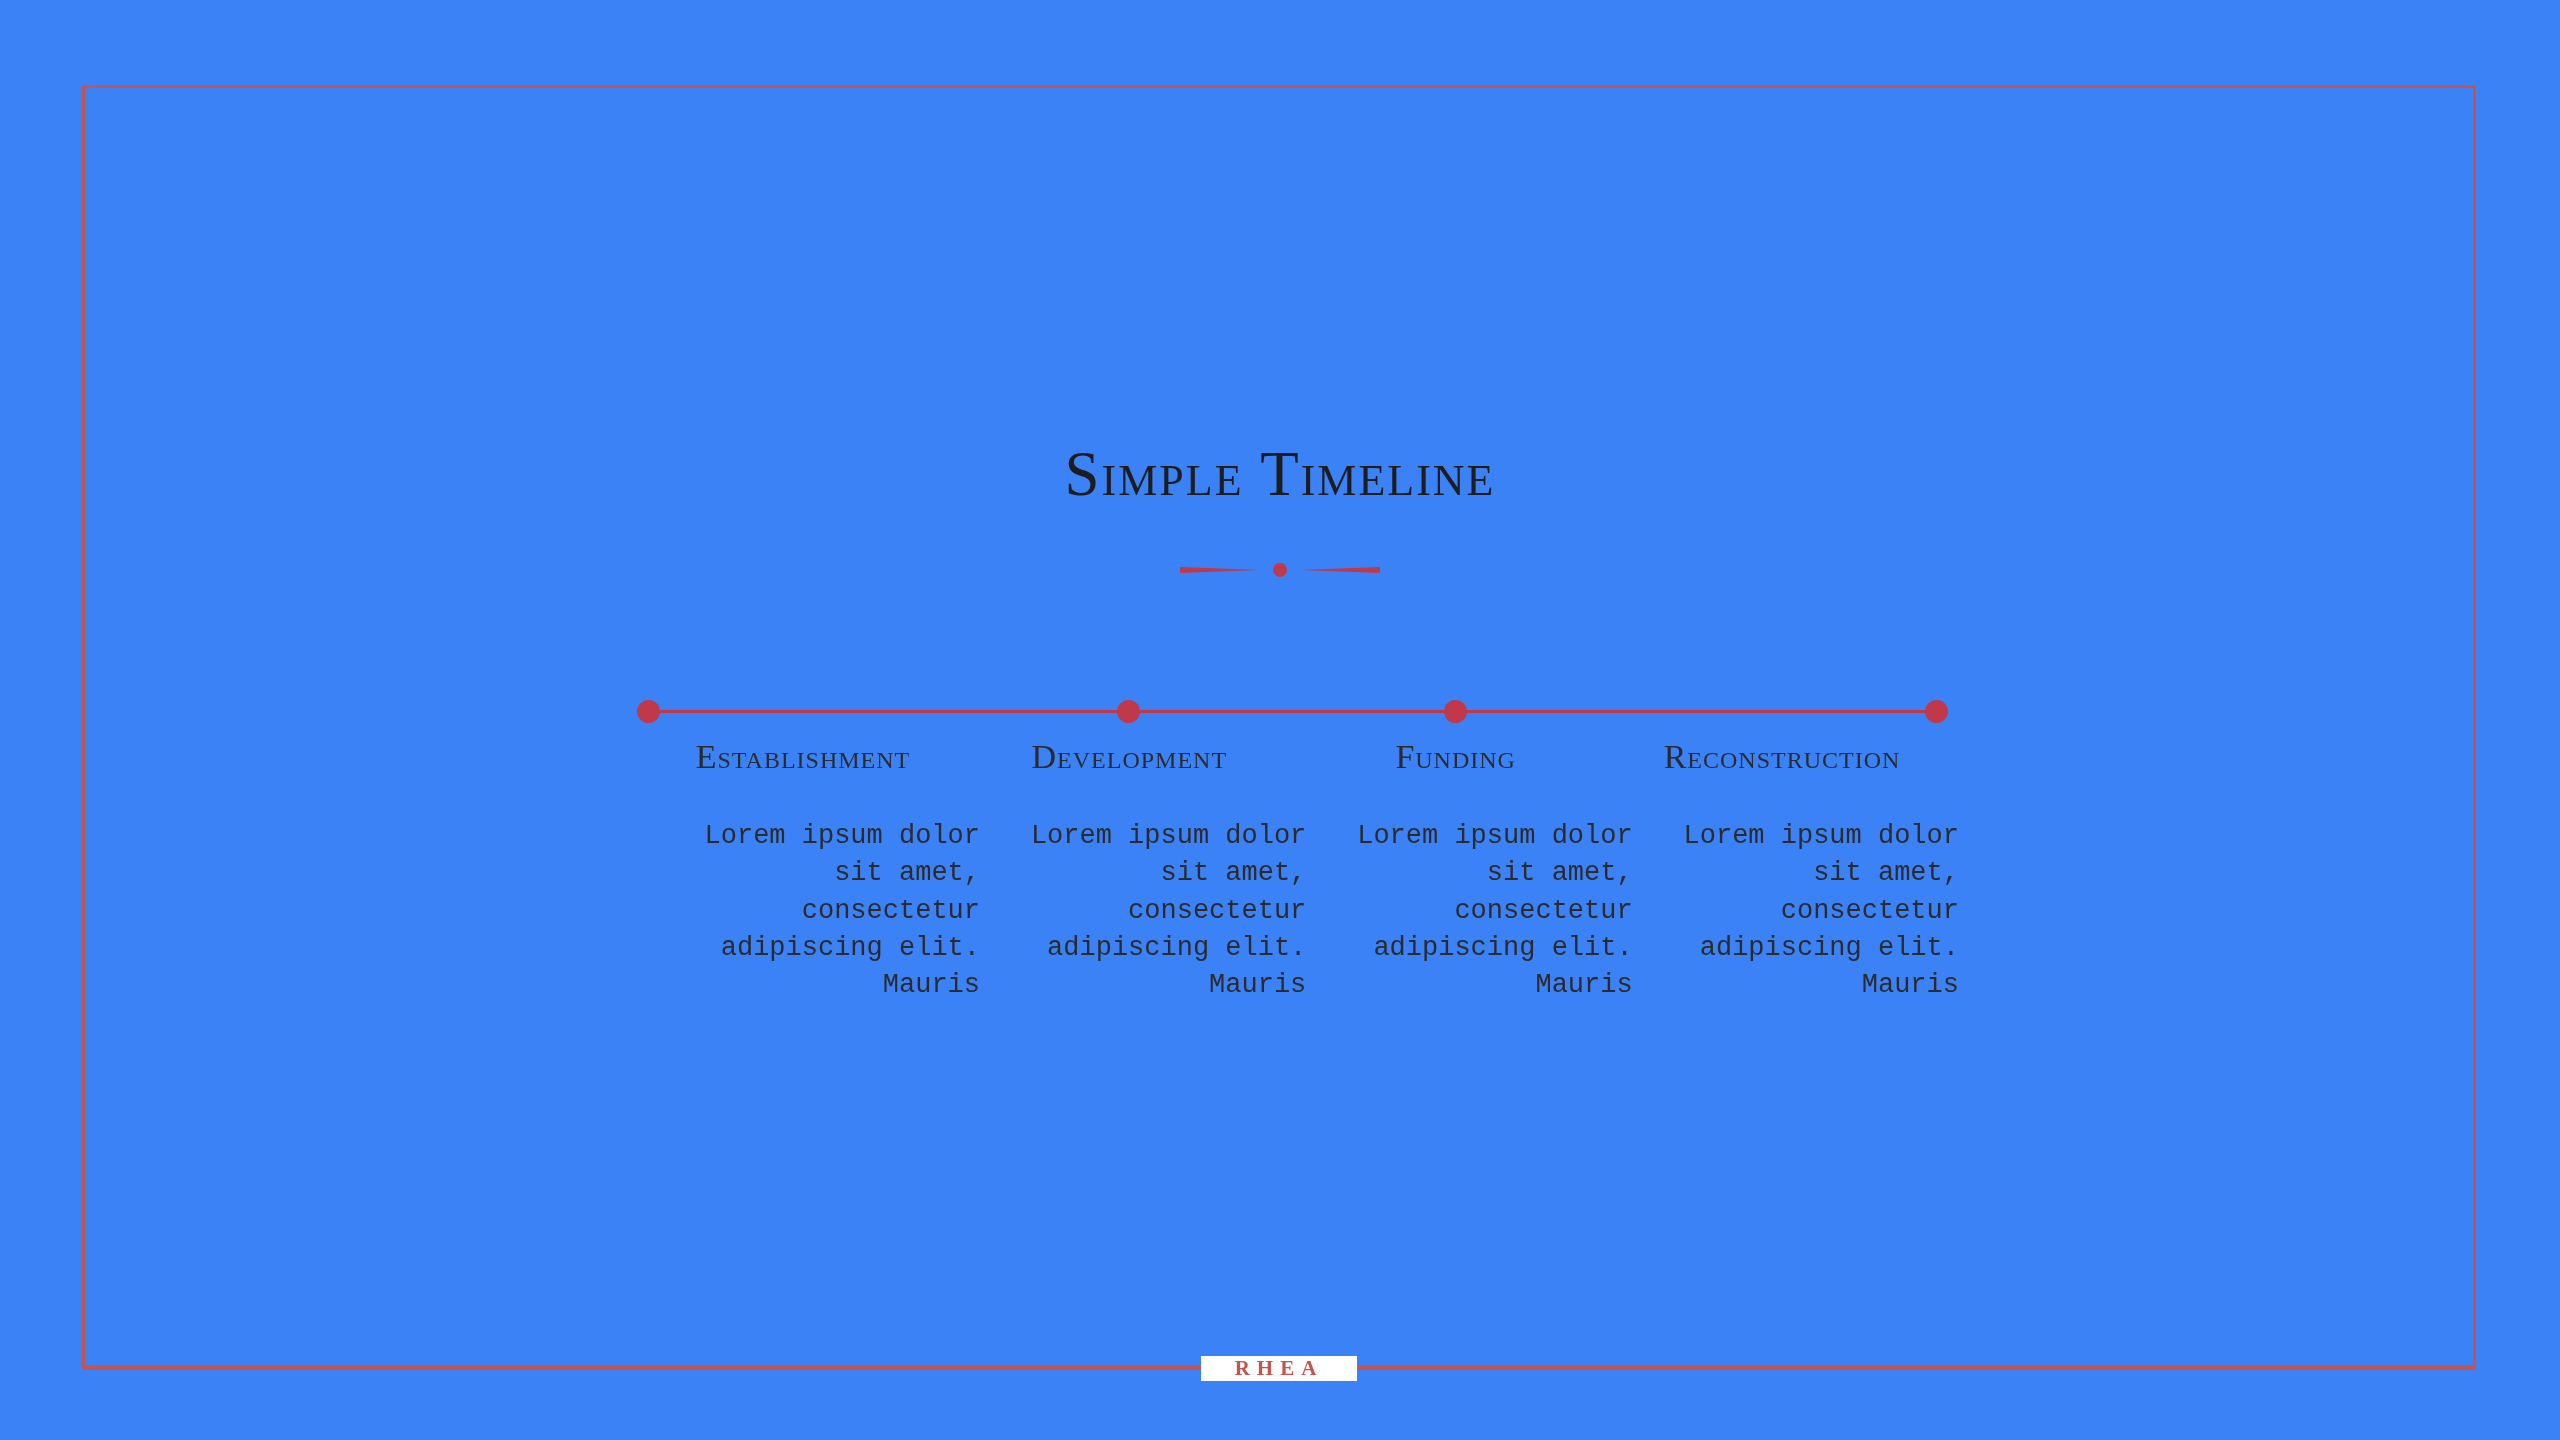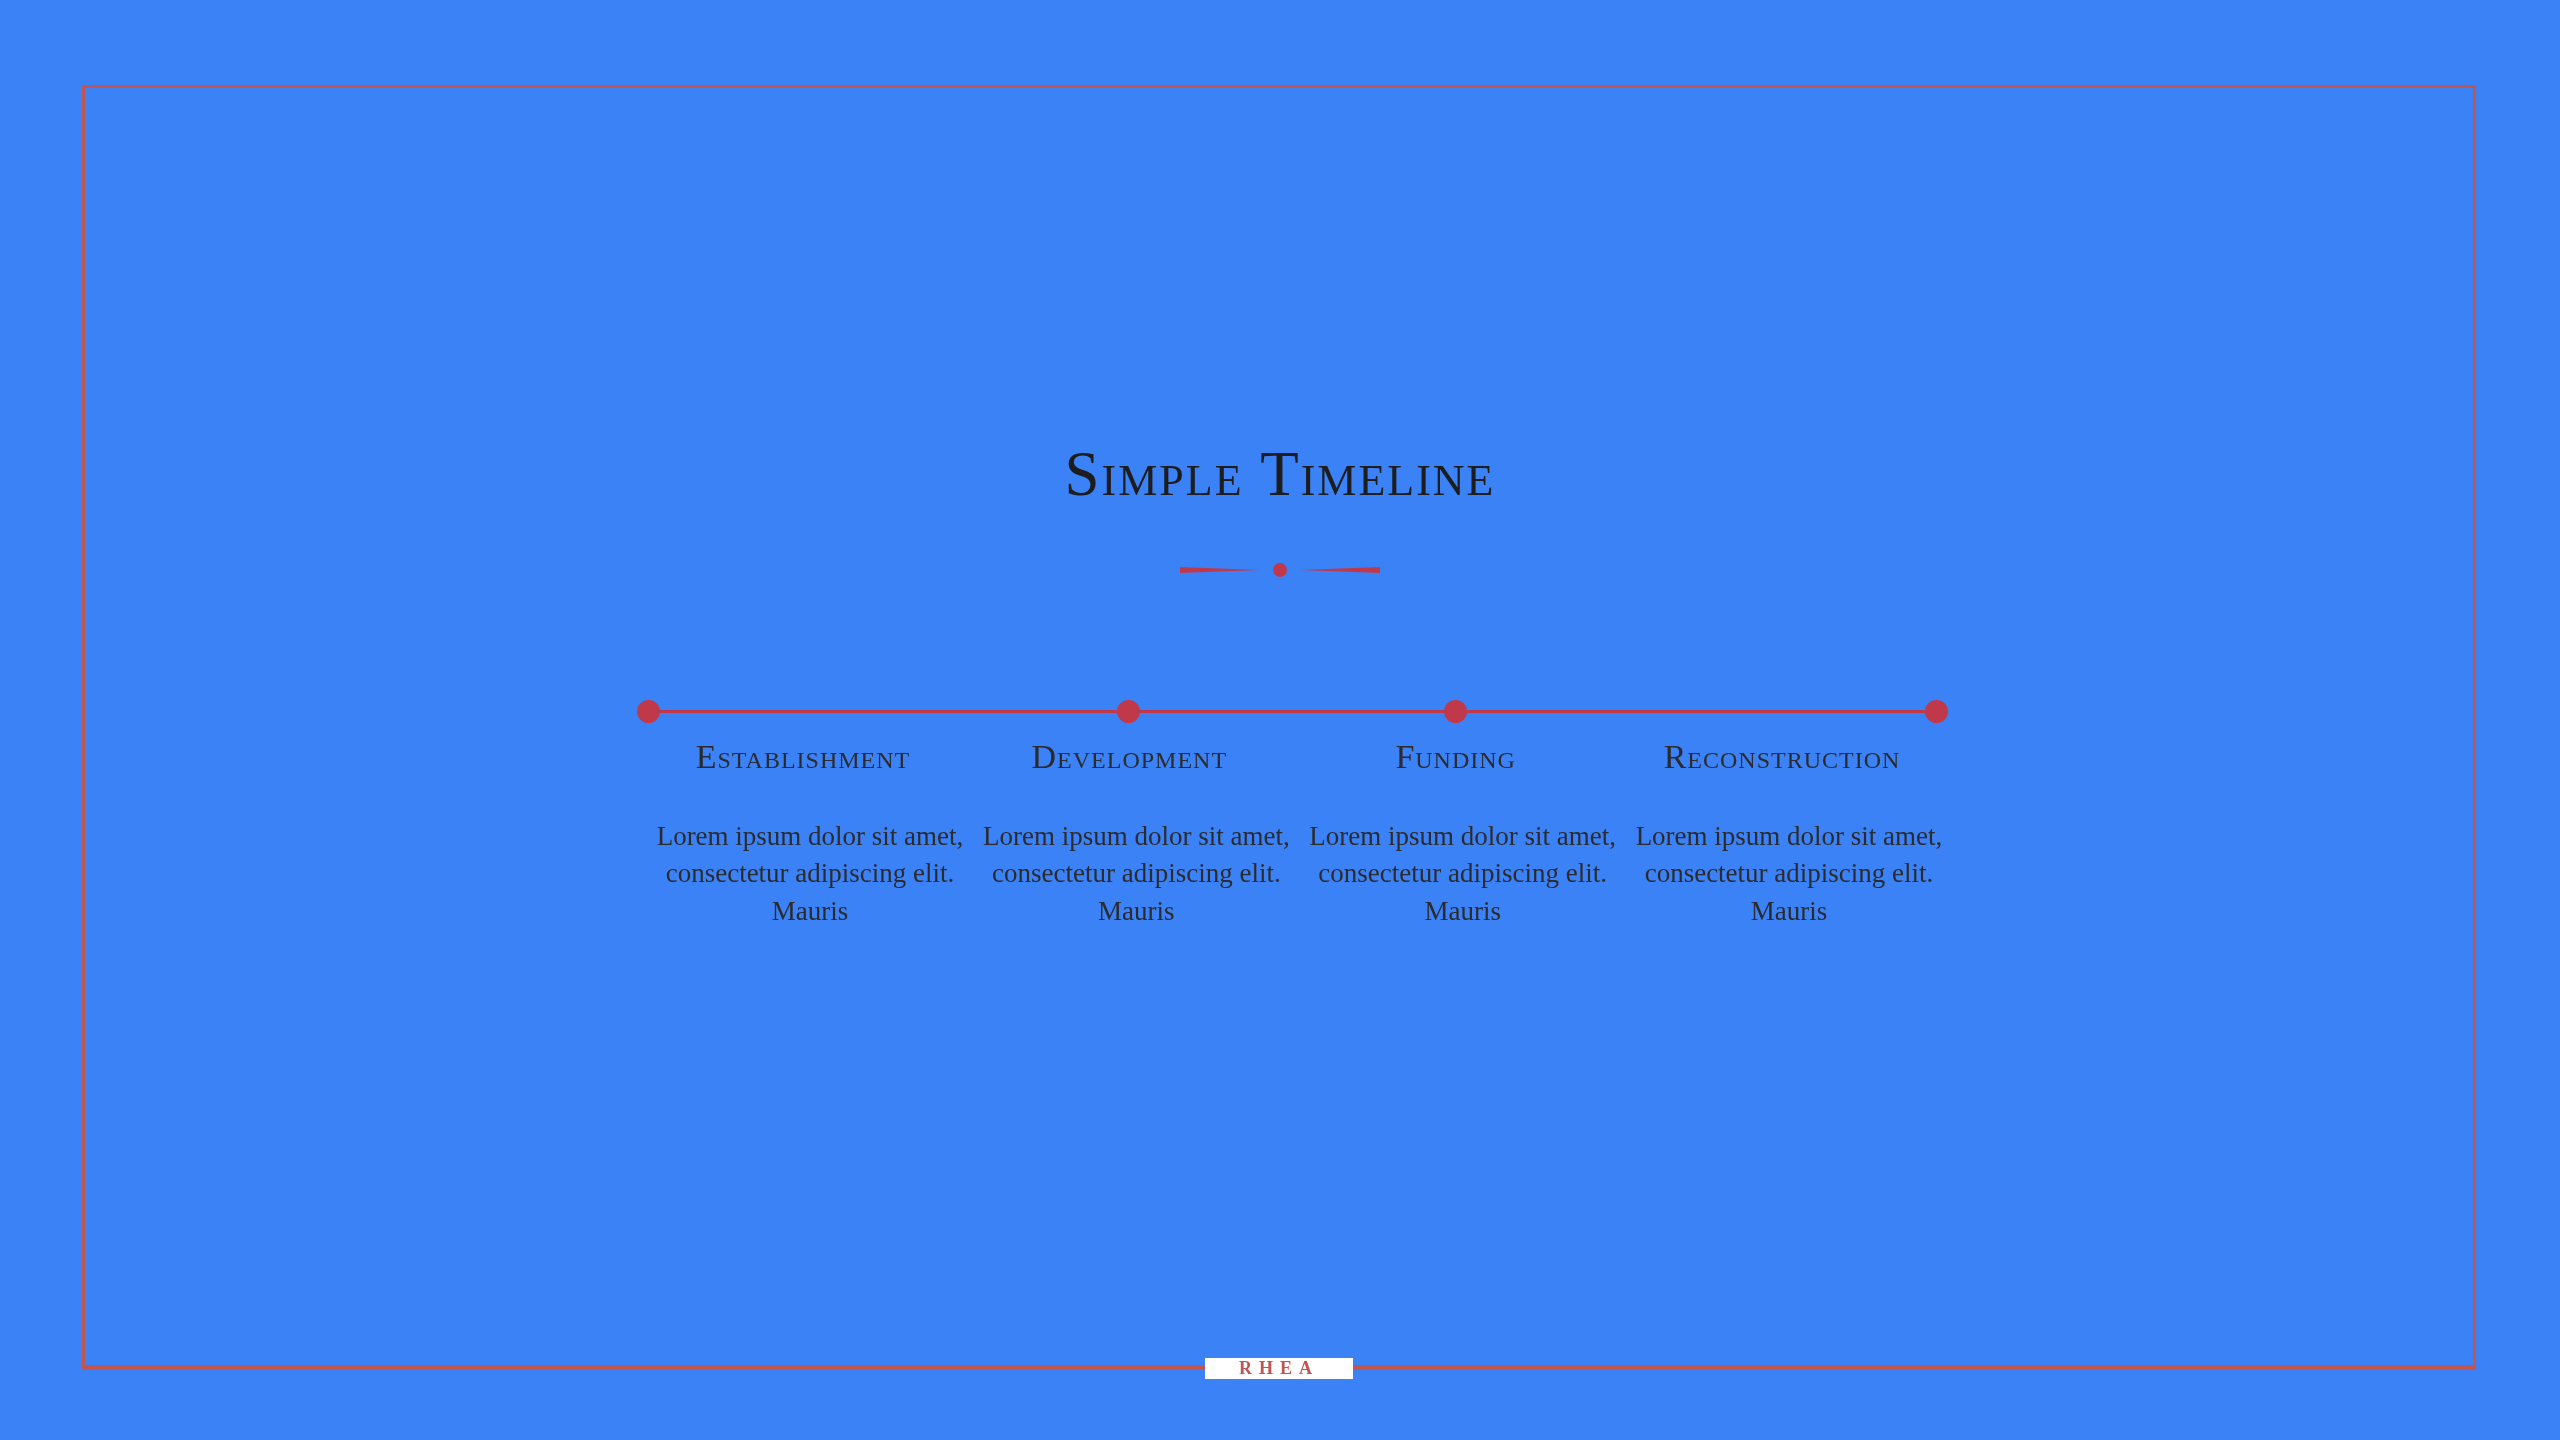--- a/index.html
+++ b/index.html
@@ -136,26 +136,27 @@
 
   .milestone-label {
     font-family: Liberation Serif, serif;
     font-size: 34px;
     font-variant: small-caps;
     letter-spacing: 1px;
     color: #2b2b2f;
     margin-top: -22px;
   }
   .milestone-text {
-    font-family: Liberation Serif, serif;
+    font-family: Liberation Mono, monospace;
     font-size: 27px;
     line-height: 1.38;
     color: #2b2b2f;
     margin: 42px auto 0;
     width: 340px;
+    text-align: right;
   }
 
   
   .footer {
     position: absolute;
     left: 82px;
     top: 1340px;
     width: 2394px;
     height: 56px;
     display: flex;
@@ -165,21 +166,21 @@
   .footer-rule {
     flex: 1 1 auto;
     height: 3px;
     background: #c4544f;
   }
   .footer-brand {
     flex: 0 0 auto;
     padding: 0 34px;
     background: #ffffff;
     font-family: "Liberation Serif", serif;
-    font-size: 18px;
+    font-size: 21px;
     font-weight: bold;
     letter-spacing: 7px;
     color: #c4544f;
   }
 </style>
 </head>
 <body>
 
 <div class="slide">
 

